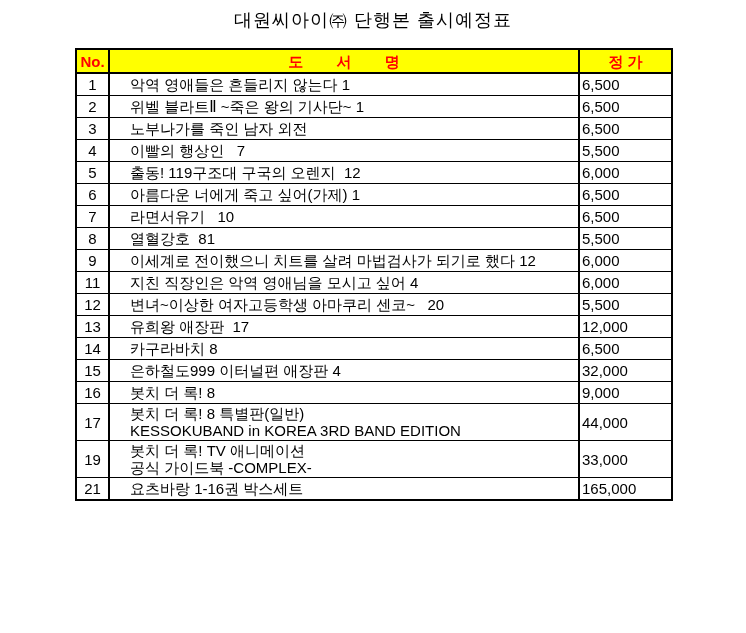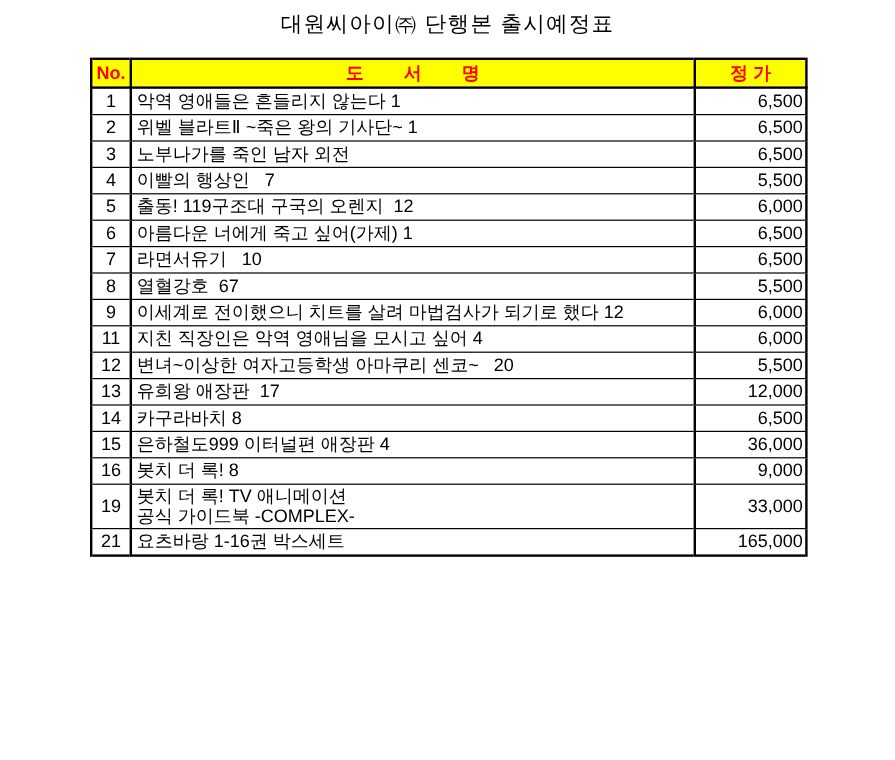--- a/index.html
+++ b/index.html
@@ -60,24 +60,24 @@
   tbody td {
     height: 19px;
     white-space: pre;
   }
   td.col-no {
     text-align: center;
     padding: 1px 0;
   }
   td.col-title {
     text-align: left;
-    padding-left: 4px;
+    padding-left: 20px;
   }
   td.col-price {
-    text-align: right;
+    text-align: left;
   }
 </style>
 </head>
 <body>
 
 <div class="page">
   <div class="page-title">대원씨아이㈜ 단행본 출시예정표</div>
 
   <table class="release-table">
     <colgroup>
@@ -123,21 +123,21 @@
           <td class="col-title">아름다운 너에게 죽고 싶어(가제) 1</td>
           <td class="col-price">6,500</td>
         </tr>
         <tr>
           <td class="col-no">7</td>
           <td class="col-title">라면서유기   10</td>
           <td class="col-price">6,500</td>
         </tr>
         <tr>
           <td class="col-no">8</td>
-          <td class="col-title">열혈강호  67</td>
+          <td class="col-title">열혈강호  81</td>
           <td class="col-price">5,500</td>
         </tr>
         <tr>
           <td class="col-no">9</td>
           <td class="col-title">이세계로 전이했으니 치트를 살려 마법검사가 되기로 했다 12</td>
           <td class="col-price">6,000</td>
         </tr>
         <tr>
           <td class="col-no">11</td>
           <td class="col-title">지친 직장인은 악역 영애님을 모시고 싶어 4</td>
@@ -154,26 +154,32 @@
           <td class="col-price">12,000</td>
         </tr>
         <tr>
           <td class="col-no">14</td>
           <td class="col-title">카구라바치 8</td>
           <td class="col-price">6,500</td>
         </tr>
         <tr>
           <td class="col-no">15</td>
           <td class="col-title">은하철도999 이터널편 애장판 4</td>
-          <td class="col-price">36,000</td>
+          <td class="col-price">32,000</td>
         </tr>
         <tr>
           <td class="col-no">16</td>
           <td class="col-title">봇치 더 록! 8</td>
           <td class="col-price">9,000</td>
+        </tr>
+        <tr>
+          <td class="col-no">17</td>
+          <td class="col-title">봇치 더 록! 8 특별판(일반)
+KESSOKUBAND in KOREA 3RD BAND EDITION</td>
+          <td class="col-price">44,000</td>
         </tr>
         <tr>
           <td class="col-no">19</td>
           <td class="col-title">봇치 더 록! TV 애니메이션
 공식 가이드북 -COMPLEX-</td>
           <td class="col-price">33,000</td>
         </tr>
         <tr>
           <td class="col-no">21</td>
           <td class="col-title">요츠바랑 1-16권 박스세트</td>

